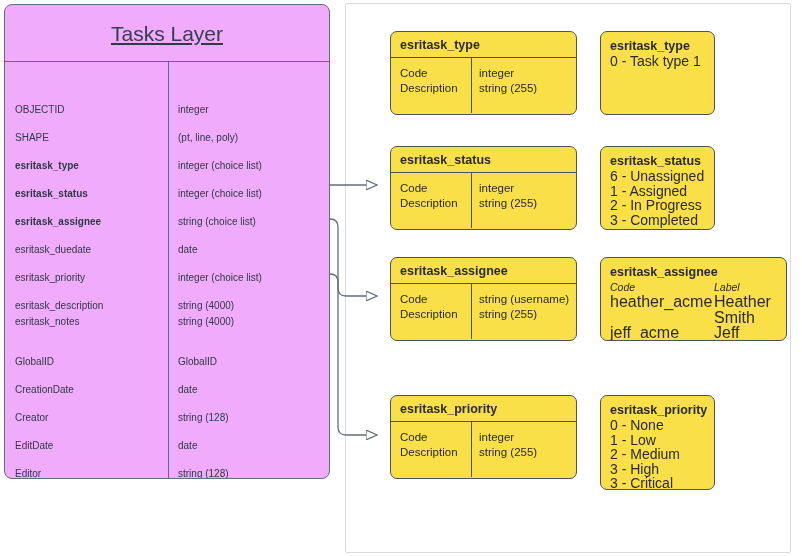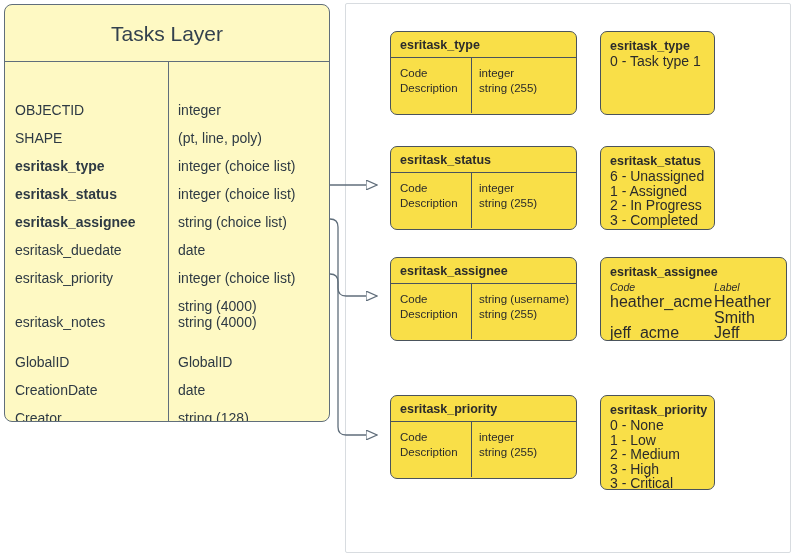--- a/index.html
+++ b/index.html
@@ -12,37 +12,37 @@
 
   
   .outer-frame{
     position:absolute;left:345px;top:3px;width:446px;height:550px;
     border:1px solid #d8dce0;border-radius:2px;background:transparent;
     box-sizing:border-box;
   }
 
   
   .entity{
-    position:absolute;left:4px;top:4px;width:326px;height:418px;
-    border:1.4px solid #606e7b;border-radius:8px;background:#fef9c3;
-    box-sizing:border-box;overflow:hidden;
+    position:absolute;left:4px;top:4px;width:326px;height:475px;
+    border:1.4px solid #606e7b;border-radius:8px;background:#f0abfc;
+    box-sizing:border-box;overflow:hidden;text-decoration:underline;
   }
   .entity-title{
     height:57px;line-height:57px;text-align:center;
     font-size:21px;color:#33414e;font-weight:400;
     border-bottom:1.4px solid #606e7b;box-sizing:border-box;
   }
   .entity-body{position:relative;height:490px;}
   .entity-split{
     position:absolute;left:163px;top:0;width:0;height:490px;
     border-left:1.4px solid #606e7b;
   }
   .row{
     position:absolute;left:0;width:326px;height:28px;line-height:28px;
-    font-size:14px;
+    font-size:10px;
   }
   .row .fname{position:absolute;left:10px;white-space:nowrap;}
   .row .ftype{position:absolute;left:173px;white-space:nowrap;}
   .row.bold .fname{font-weight:bold;}
 
   
   .ybox{
     position:absolute;background:#F9DF48;
     border:1.5px solid #4a535c;border-radius:7px;
     box-sizing:border-box;overflow:hidden;
@@ -126,20 +126,21 @@
         </div>
       <div class="row" style="top:174px">
           <span class="fname">esritask_duedate</span>
           <span class="ftype">date</span>
         </div>
       <div class="row" style="top:202px">
           <span class="fname">esritask_priority</span>
           <span class="ftype">integer (choice list)</span>
         </div>
       <div class="row" style="top:230px">
+          <span class="fname">esritask_description</span>
           <span class="ftype">string (4000)</span>
         </div>
       <div class="row" style="top:246px">
           <span class="fname">esritask_notes</span>
           <span class="ftype">string (4000)</span>
         </div>
       <div class="row" style="top:286px">
           <span class="fname">GlobalID</span>
           <span class="ftype">GlobalID</span>
         </div>

